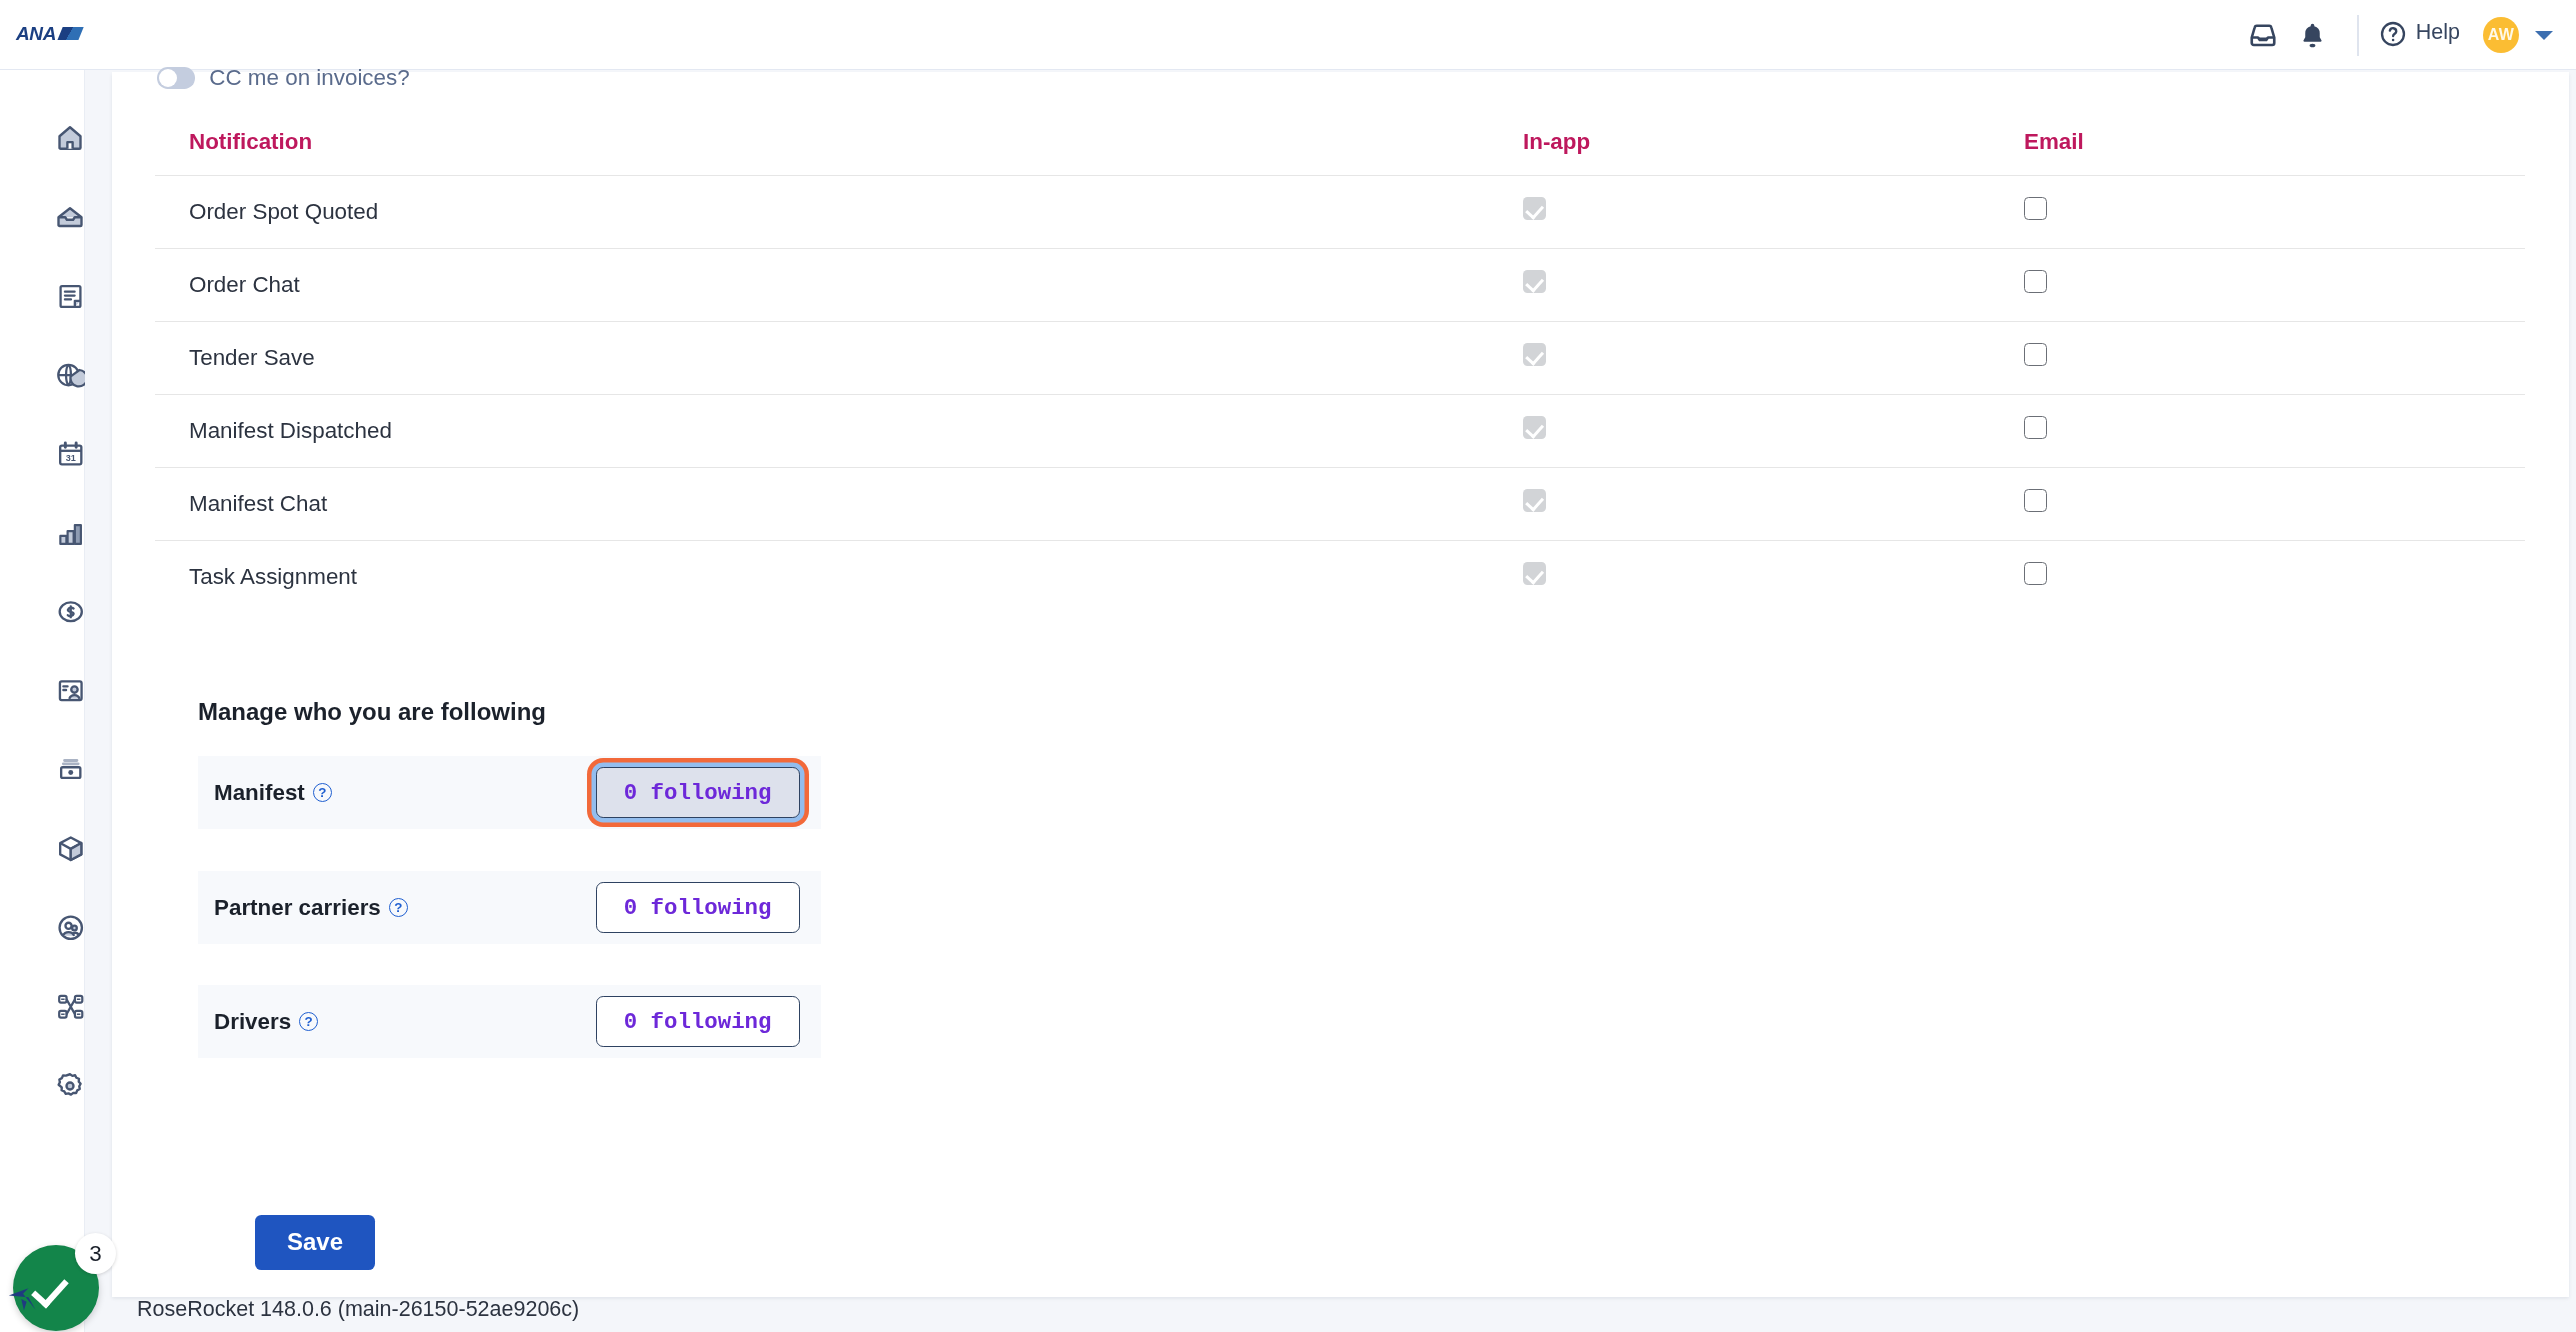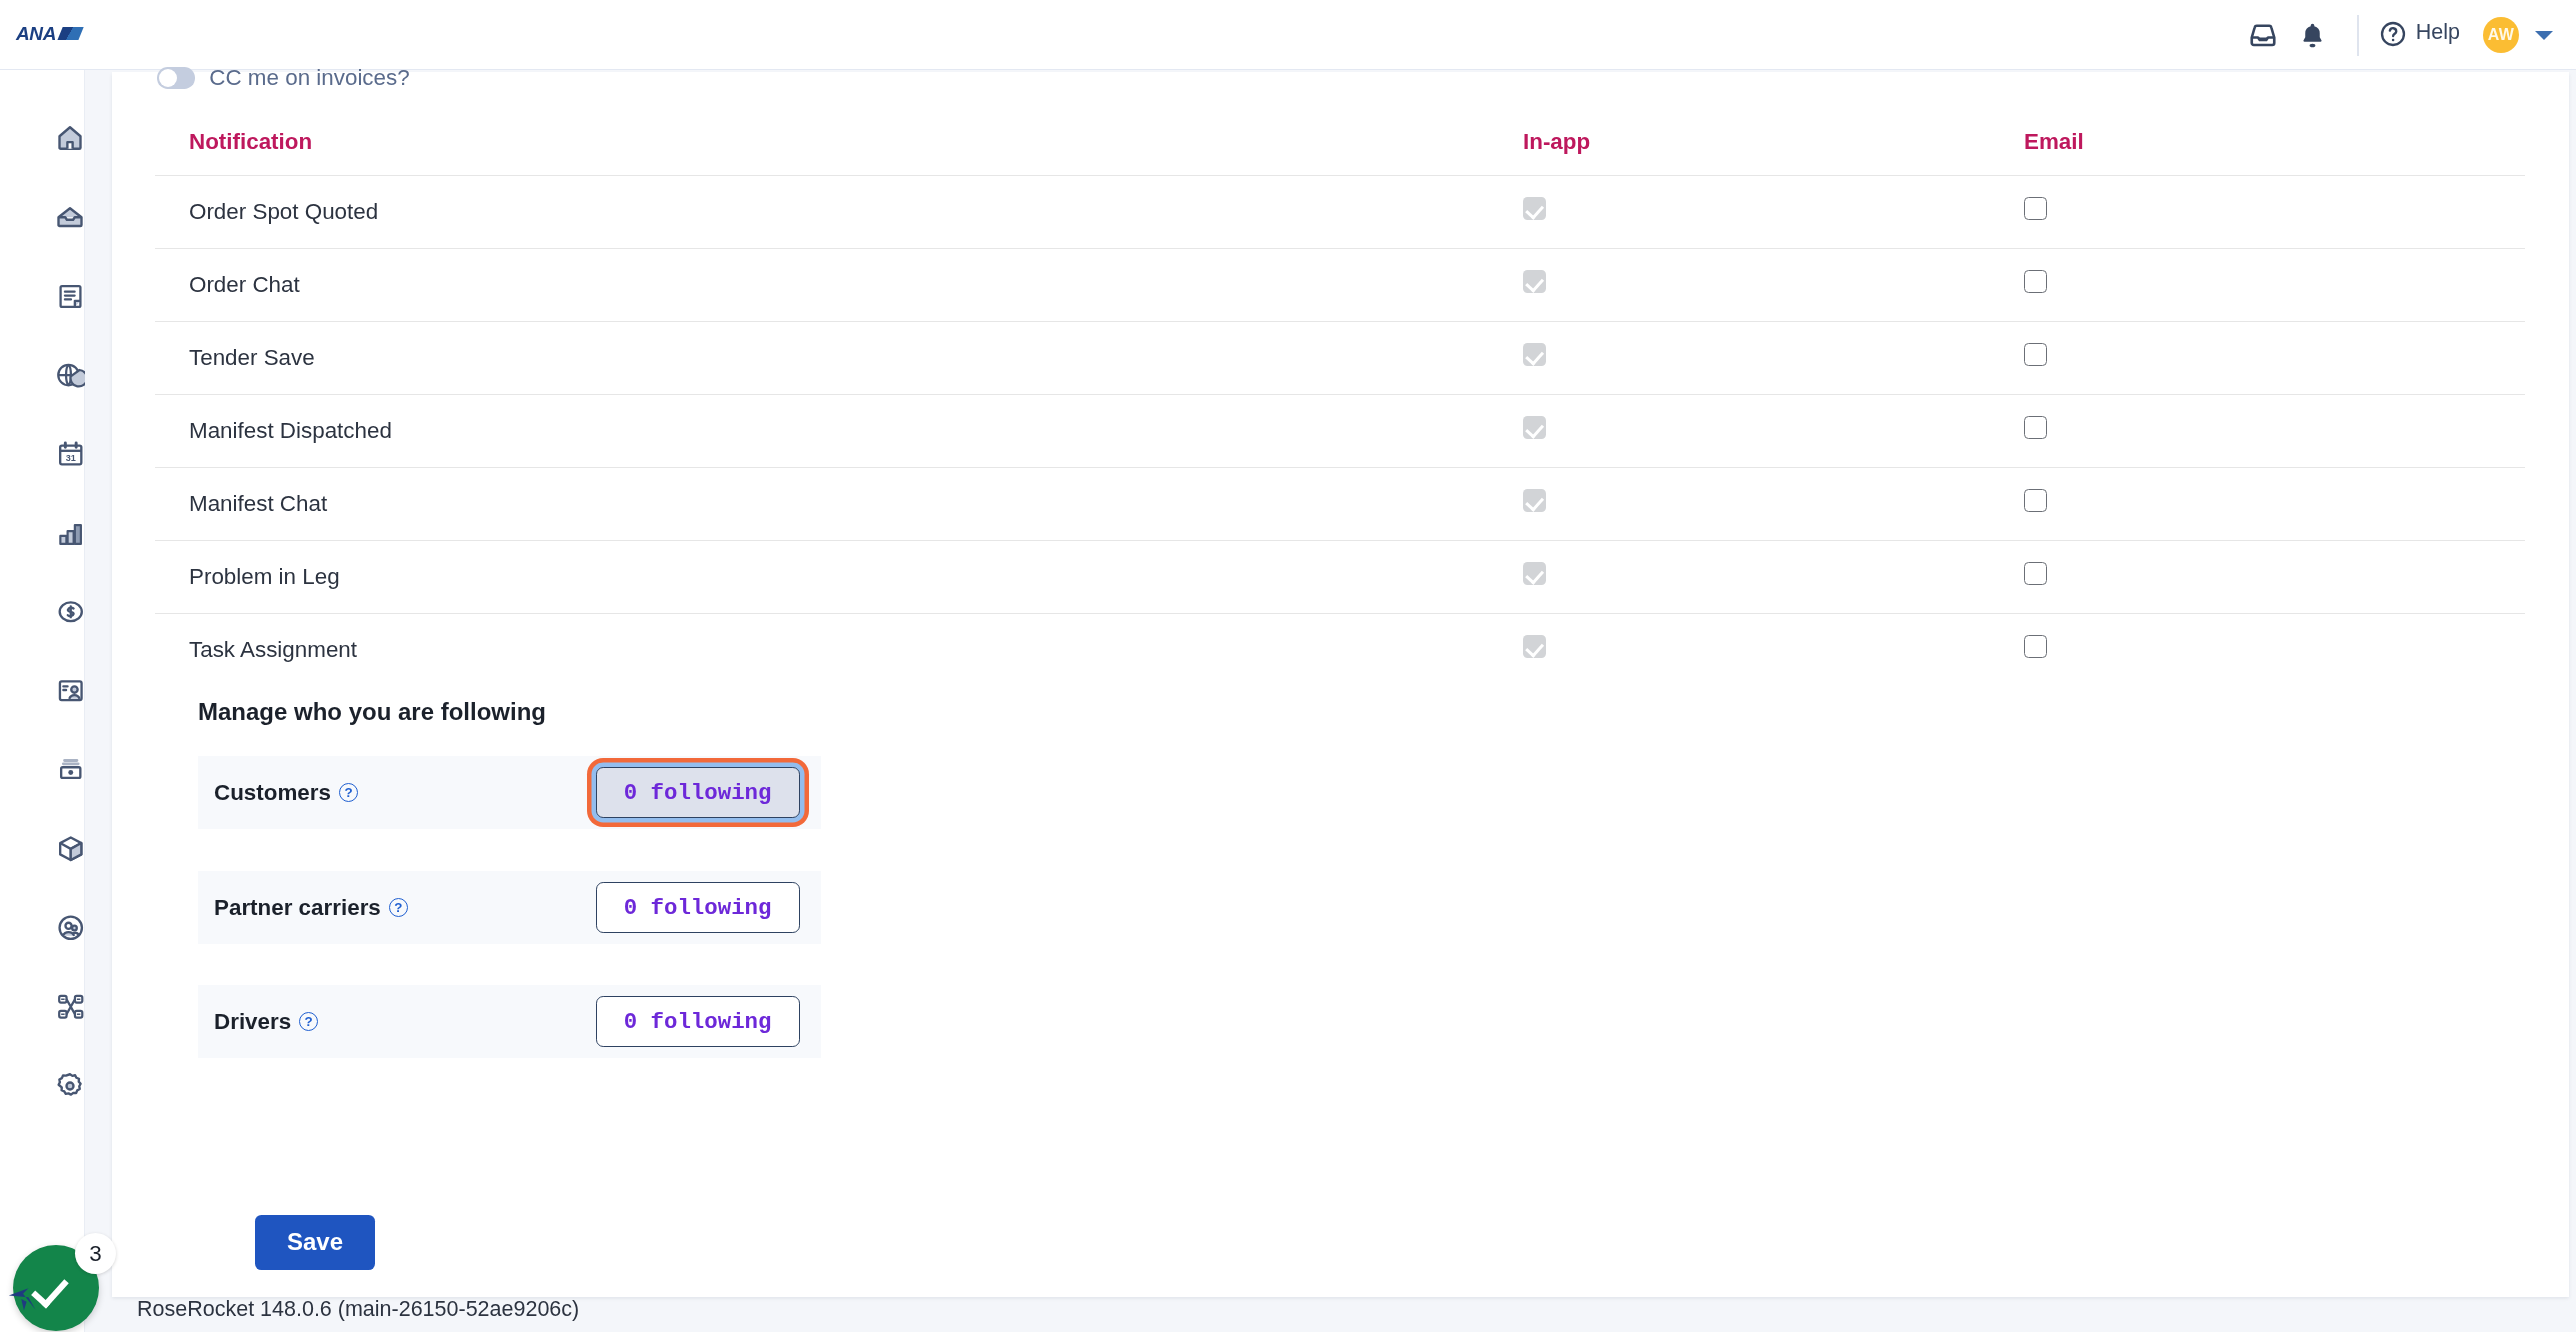--- a/index.html
+++ b/index.html
@@ -413,37 +413,32 @@
         <td class="cell-name">Manifest Dispatched</td>
         <td><span class="cb checked-disabled"></span></td>
         <td><span class="cb unchecked"></span></td>
       </tr>
       <tr>
         <td class="cell-name">Manifest Chat</td>
         <td><span class="cb checked-disabled"></span></td>
         <td><span class="cb unchecked"></span></td>
       </tr>
       <tr>
-        <td class="cell-name">Problem in Leg</td>
-        <td><span class="cb checked-disabled"></span></td>
-        <td><span class="cb unchecked"></span></td>
-      </tr>
-      <tr>
         <td class="cell-name">Task Assignment</td>
         <td><span class="cb checked-disabled"></span></td>
         <td><span class="cb unchecked"></span></td>
       </tr>
     </tbody>
   </table>
 
   <div id="following-heading">Manage who you are following</div>
 
   <div class="follow-row" id="follow-row-0">
     <div class="follow-label">
-      <span>Customers</span>
+      <span>Manifest</span>
       <span class="help-circle">?</span>
     </div>
     <button class="follow-btn focused">0 following</button>
   </div>
 
   <div class="follow-row" id="follow-row-1">
     <div class="follow-label">
       <span>Partner carriers</span>
       <span class="help-circle">?</span>
     </div>

